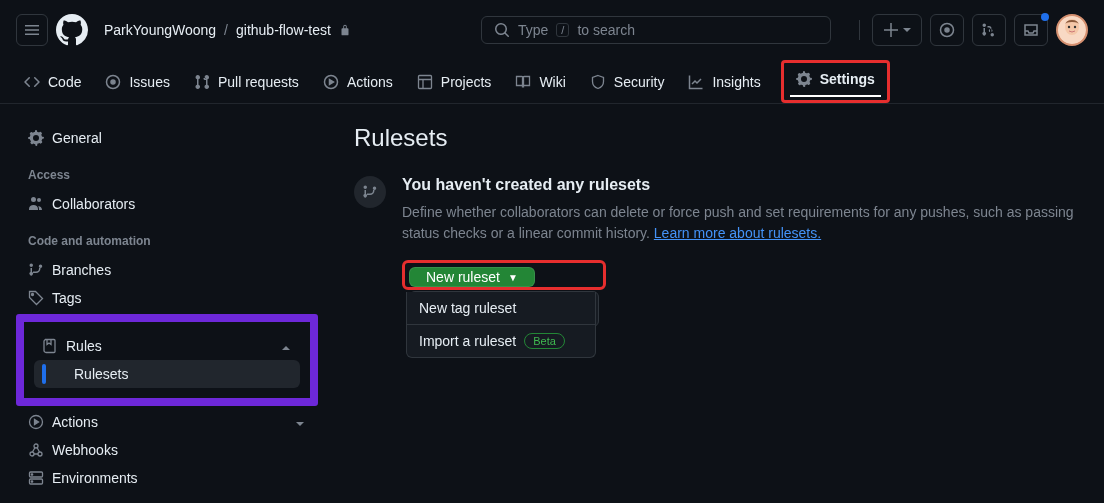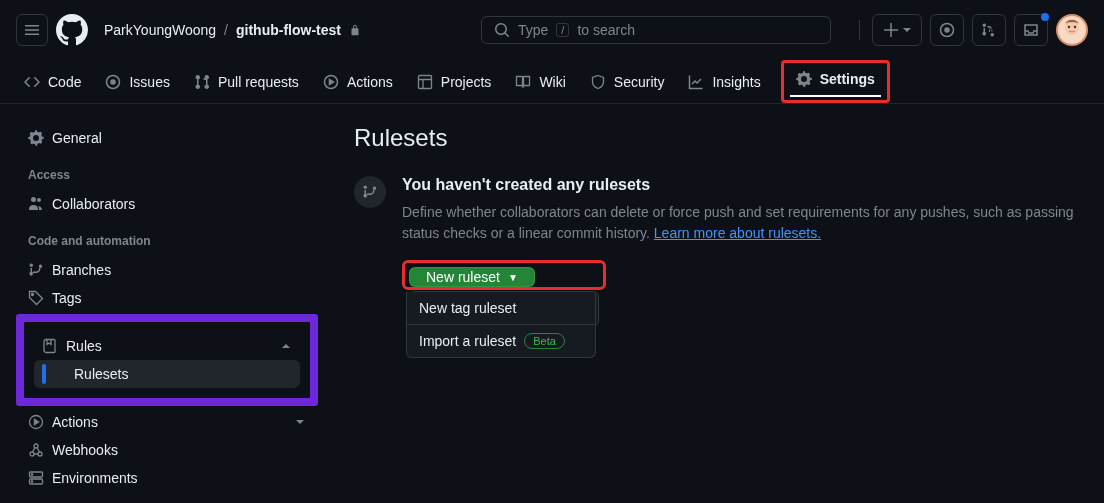--- a/index.html
+++ b/index.html
@@ -41,21 +41,21 @@
     }
     .breadcrumb {
       display: flex;
       align-items: center;
       gap: 4px;
       font-size: 14px;
       margin-left: 8px;
     }
     .breadcrumb a { color: #e6edf3; text-decoration: none; }
     .breadcrumb .sep { color: #7d8590; margin: 0 4px; }
-    .breadcrumb .repo { font-weight: 700; }
+    .breadcrumb .repo { font-weight: 400; }
     .lock-icon { margin-left: 4px; color: #7d8590; }
     
     .search-box {
       margin-left: auto;
       display: flex;
       align-items: center;
       border: 1px solid #30363d;
       border-radius: 6px;
       padding: 5px 12px;
       width: 350px;
@@ -146,21 +146,21 @@
       padding-top: 20px;
     }
     
     
     .sidebar {
       width: 330px;
       padding: 0 16px 0 20px;
     }
     .sidebar-item {
       display: flex;
-      align-items: center;
+      align-items: flex-end;
       gap: 8px;
       padding: 6px 8px;
       border-radius: 6px;
       color: #e6edf3;
       cursor: pointer;
       font-size: 14px;
     }
     .sidebar-item .sb-icon { color: #7d8590; width: 16px; display:flex; }
     .sidebar-item .chevron { margin-left: auto; color: #7d8590; }
     .sidebar-item.active {

